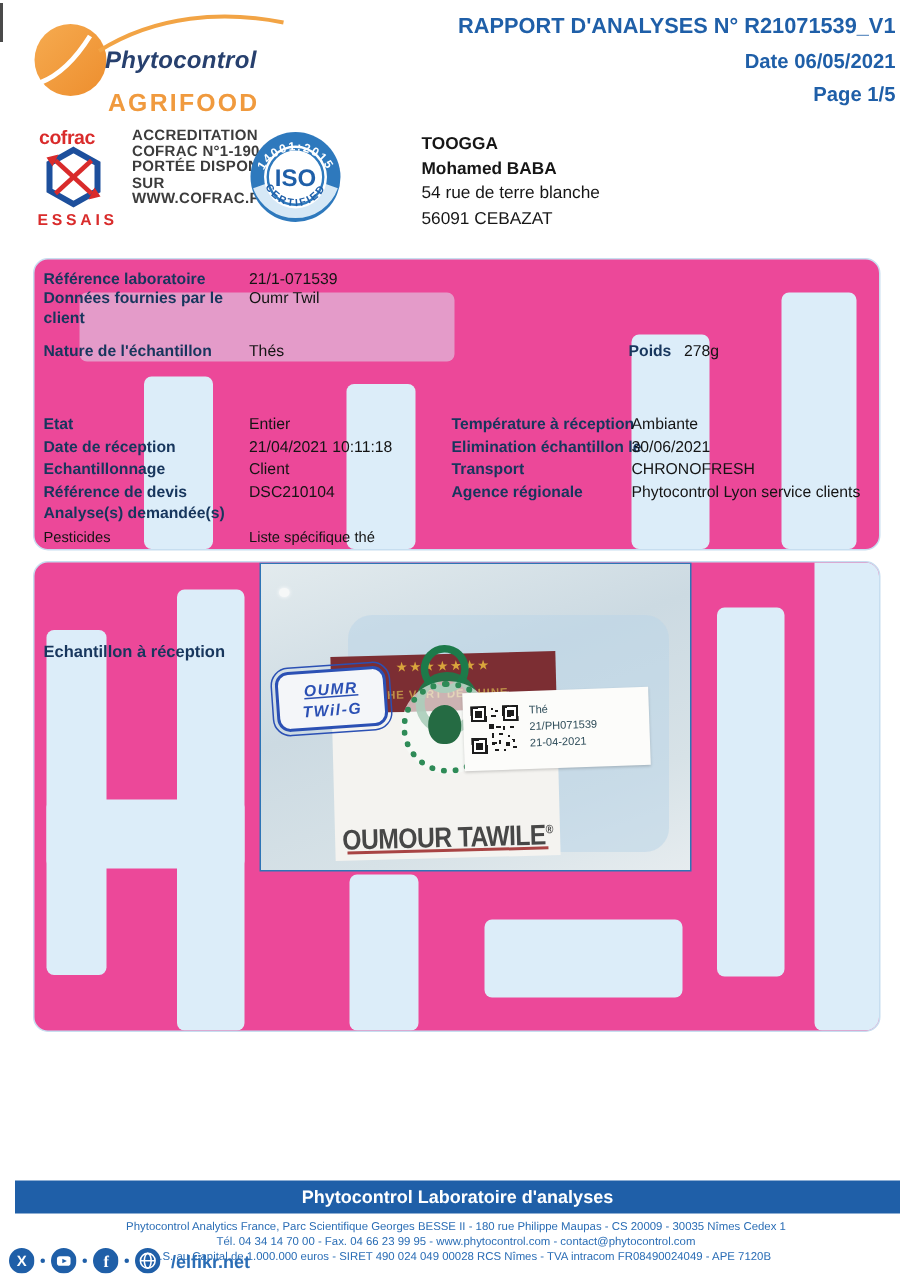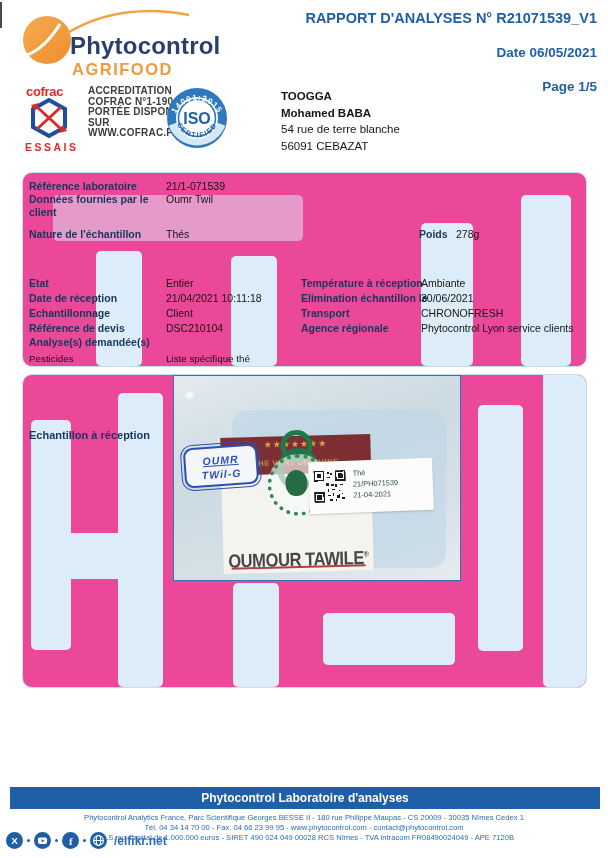--- a/index.html
+++ b/index.html
@@ -5,22 +5,22 @@
   html,body{margin:0;padding:0;background:#ffffff;}
   #page{
     position:relative;width:608px;height:858px;margin:0 auto;background:#fff;
     font-family:"Liberation Sans","DejaVu Sans",sans-serif;overflow:hidden;
     -webkit-font-smoothing:antialiased;
   }
   .abs{position:absolute;}
   
   .report-head{position:absolute;right:11px;top:10px;text-align:right;color:#1f5fa8;font-weight:bold;}
   .report-title{font-size:14.5px;}
-  .report-sub{font-size:13.5px;margin-top:19px;}
-  .brand-word{position:absolute;left:70px;top:32px;color:#27406e;font-weight:bold;font-size:24px;letter-spacing:.2px;}
+  .report-sub{font-size:13.5px;margin-top:7px;}
+  .brand-word{position:absolute;left:70px;top:32px;color:#27406e;font-weight:bold;font-size:16px;letter-spacing:.2px;font-style:italic;}
   .brand-sub{position:absolute;left:72px;top:60px;color:#f09a3e;font-weight:bold;font-size:16.5px;letter-spacing:1.5px;}
   
   .cofrac-word{position:absolute;left:26px;top:84px;color:#d92b2b;font-weight:bold;font-size:13px;letter-spacing:-.3px;}
   .cofrac-essais{position:absolute;left:25px;top:141px;color:#d92b2b;font-weight:bold;font-size:10.5px;letter-spacing:2.5px;}
   .accr-text{position:absolute;left:88px;top:86px;color:#3c3c3c;font-size:10px;font-weight:bold;line-height:10.6px;letter-spacing:.2px;}
   .recipient{position:absolute;left:281px;top:88px;color:#161616;font-size:11.5px;line-height:16.5px;}
   .recipient .b{font-weight:bold;}
   .notice{position:absolute;left:28px;top:156px;width:566px;color:#222;font-size:8.4px;}
   
   .infobox{position:absolute;left:22px;width:563px;background:#ec4899;border:1px solid #c7def0;border-radius:10px;overflow:hidden;}

